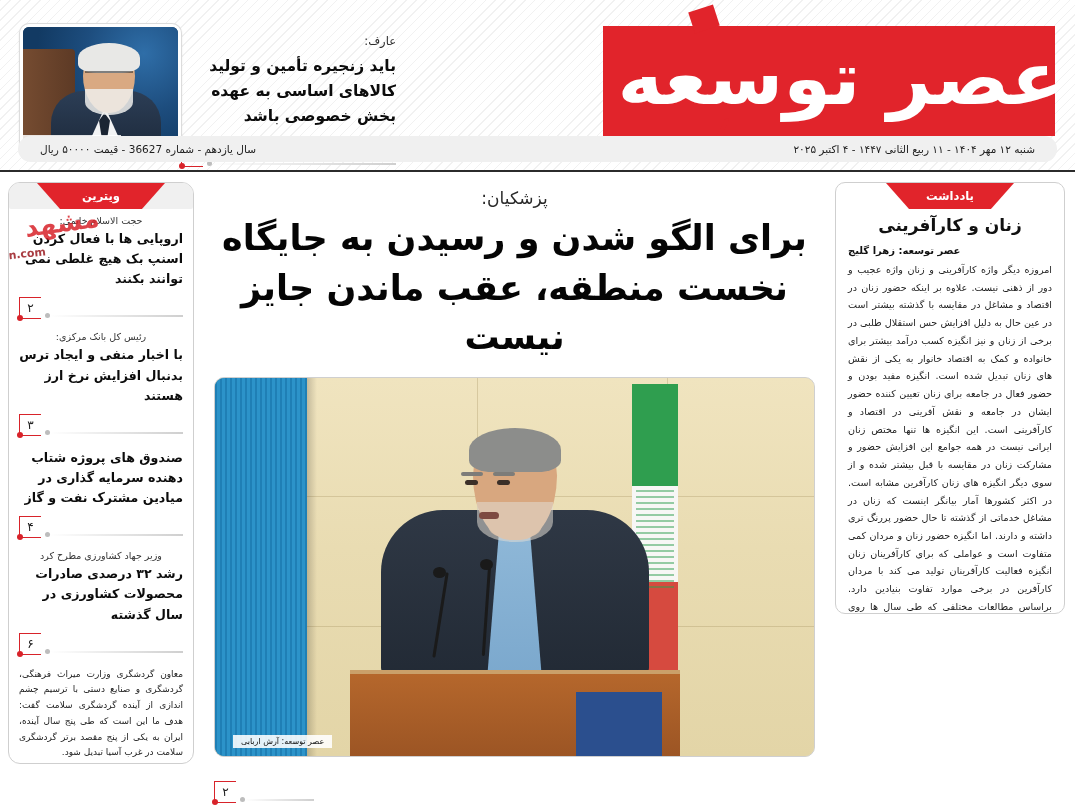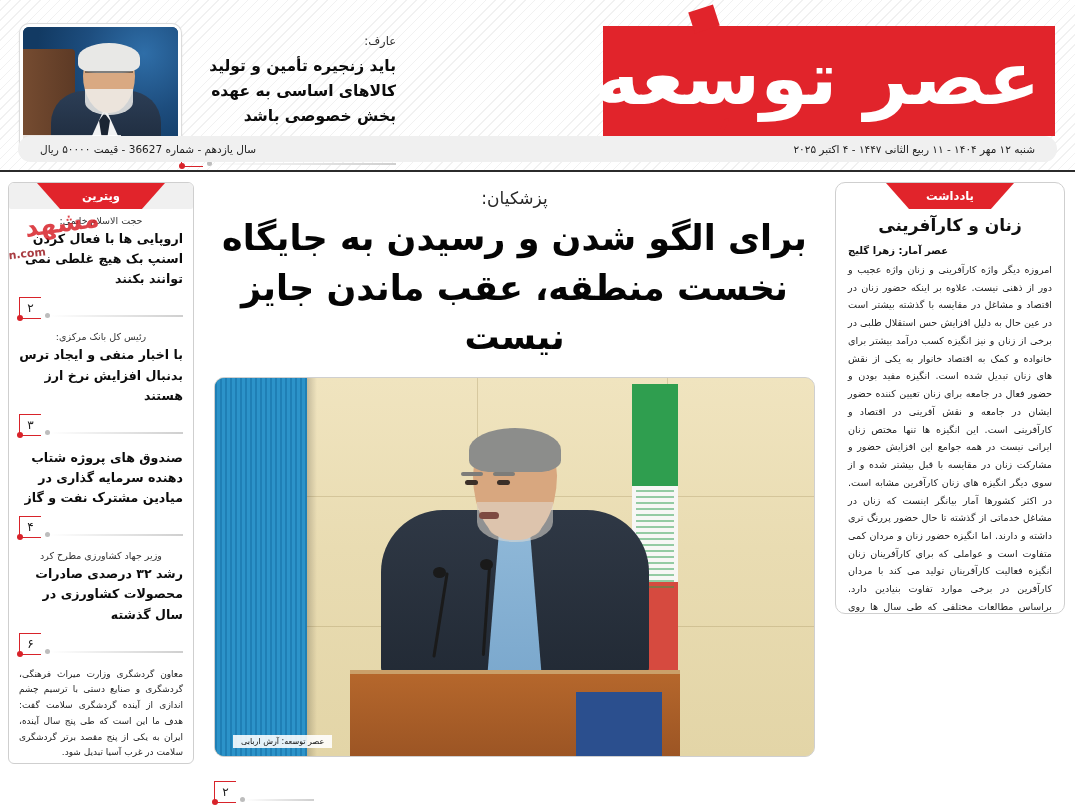--- a/index.html
+++ b/index.html
@@ -145,21 +145,21 @@
 
   
   .masthead{
     position:absolute;top:26px;left:auto;right:20px;
     width:452px;
   }
   .logo-band{
     width:452px;height:110px;
     background:#e1242b;
     position:relative;
-    display:flex;align-items:center;justify-content:flex-end;
+    display:flex;align-items:center;justify-content:flex-start;
   }
   .logo-script{
     color:#ffffff;
     font-family:"DejaVu Sans","Liberation Sans",sans-serif;
     font-size:74px;
     font-weight:bold;
     line-height:1;
     direction:rtl;
     transform:scaleX(1.04);
     letter-spacing:-2px;
@@ -393,21 +393,21 @@
   
   .side-col{
     flex:0 0 200px;
     order:3;
     padding:8px 6px 0 8px;
     box-sizing:border-box;
     position:relative;
   }
   .side-card{
     border:1px solid #cfcfcf;
-    border-radius:6px;
+    border-radius:12px;
     padding:0 10px 8px 10px;
     height:572px;
     overflow:hidden;
     position:relative;
     background:#fff;
   }
   .side-ribbon-bar{
     margin:0 -10px 4px -10px;
     height:26px;
     background:#f0f0f0;
@@ -497,21 +497,21 @@
   </div>
 
   <div class="content">
 
     <div class="note-col">
       <div class="note-card">
         <div class="ribbon-wrap">
           <div class="ribbon">یادداشت</div>
         </div>
         <div class="note-title">زنان و کارآفرینی</div>
-        <div class="note-byline">عصر آمار: زهرا گلیج</div>
+        <div class="note-byline">عصر توسعه: زهرا گلیج</div>
         <div class="note-body">امروزه دیگر واژه کارآفرینی و زنان واژه عجیب و دور از ذهنی نیست. علاوه بر اینکه حضور زنان در اقتصاد و مشاغل در مقایسه با گذشته بیشتر است در عین حال به دلیل افزایش حس استقلال طلبی در برخی از زنان و نیز انگیزه کسب درآمد بیشتر برای خانواده و کمک به اقتصاد خانوار به یکی از نقش های زنان تبدیل شده است. انگیزه مفید بودن و حضور فعال در جامعه برای زنان تعیین کننده حضور ایشان در جامعه و نقش آفرینی در اقتصاد و کارآفرینی است. این انگیزه ها تنها مختص زنان ایرانی نیست در همه جوامع این افزایش حضور و مشارکت زنان در مقایسه با قبل بیشتر شده و از سوی دیگر انگیزه های زنان کارآفرین مشابه است. در اکثر کشورها آمار بیانگر اینست که زنان در مشاغل خدماتی از گذشته تا حال حضور پررنگ تری داشته و دارند. اما انگیزه حضور زنان و مردان کمی متفاوت است و عواملی که برای کارآفرینان زنان انگیزه فعالیت کارآفرینان تولید می کند با مردان کارآفرین در برخی موارد تفاوت بنیادین دارد. براساس مطالعات مختلفی که طی سال ها روی عوامل انگیزشی کارآفرینان مورد و میزان عوامل انجام شده مشخص شده است که مردان انگیزه رییس خود بودن و انگیزه ثروت را بیش از سایرین دارند. از موارد دیگری که در نحوه مدیریت مردان کارآفرین و زنان کارآفرین قابل توجه و ذکر است اینست که مردان قاطعیت و زنان مدیریت منعطف را همراه با خلاقیت در محیط کار خود پیاده می کنند. شاید بد نباشد به برخی از آمارهای جهانی در این زمینه اشاره کنیم: براساس مطالعات بانک جهانی، زنان ۷۰٪ از تصمیم های مربوط به هزینه های معیشتی را برعهده گرفته و آن را پرداخت می کنند. همچنین مطالعات نشان می دهد که شرکت هایی که توسط زنان ایجاد شده سریع تر از کسب و کارهایی</div>
       </div>
     </div>
 
     <div class="main-col">
       <div class="lead-kicker">پزشکیان:</div>
       <div class="lead-headline">برای الگو شدن و رسیدن به جایگاه نخست منطقه، عقب ماندن جایز نیست</div>
       <div class="lead-photo">
         <div class="lp-wall"></div>
         <div class="lp-panelline" style="left:0;right:0;top:118px;height:1px;"></div>

